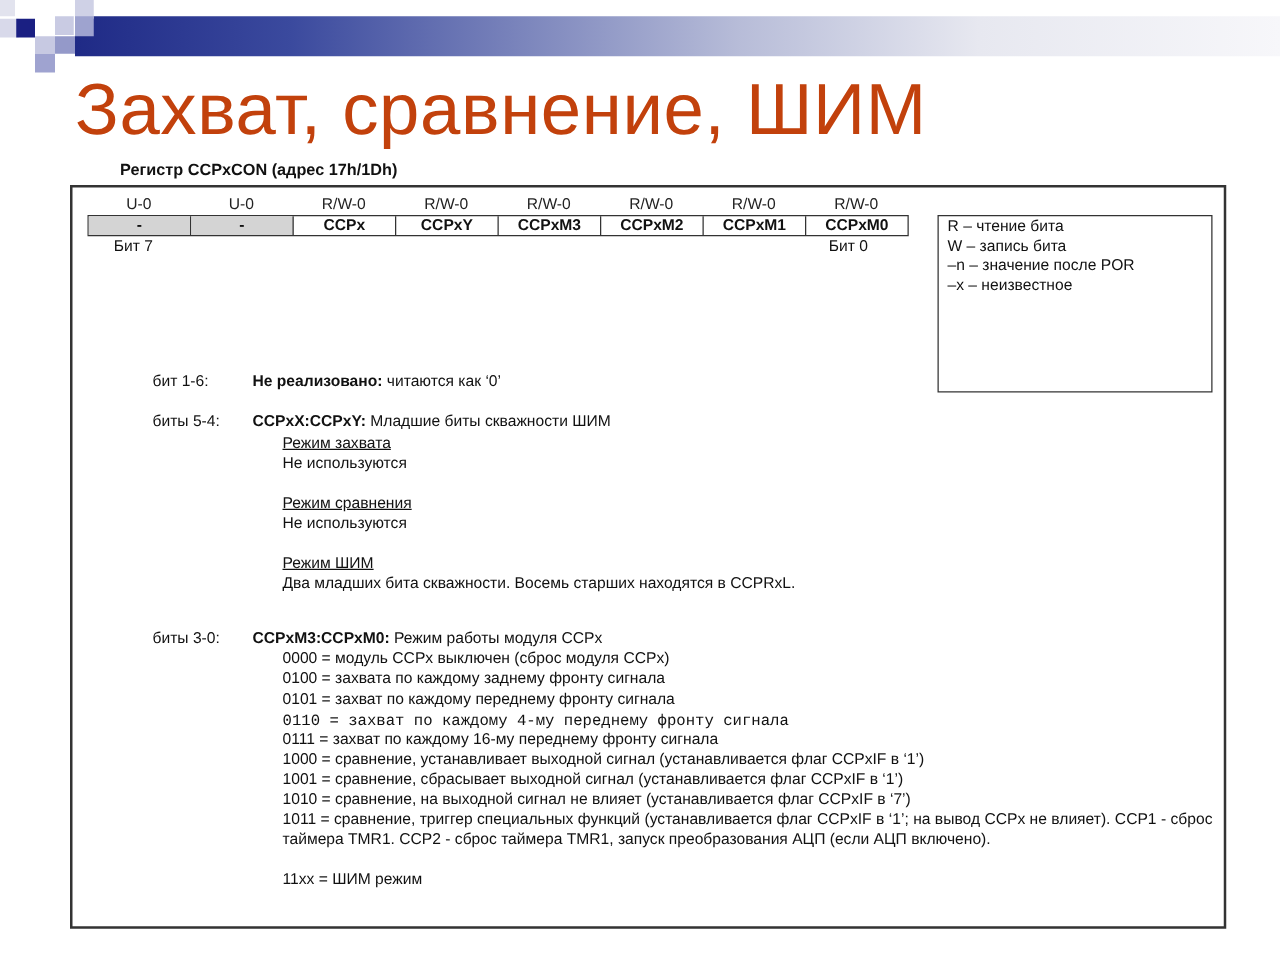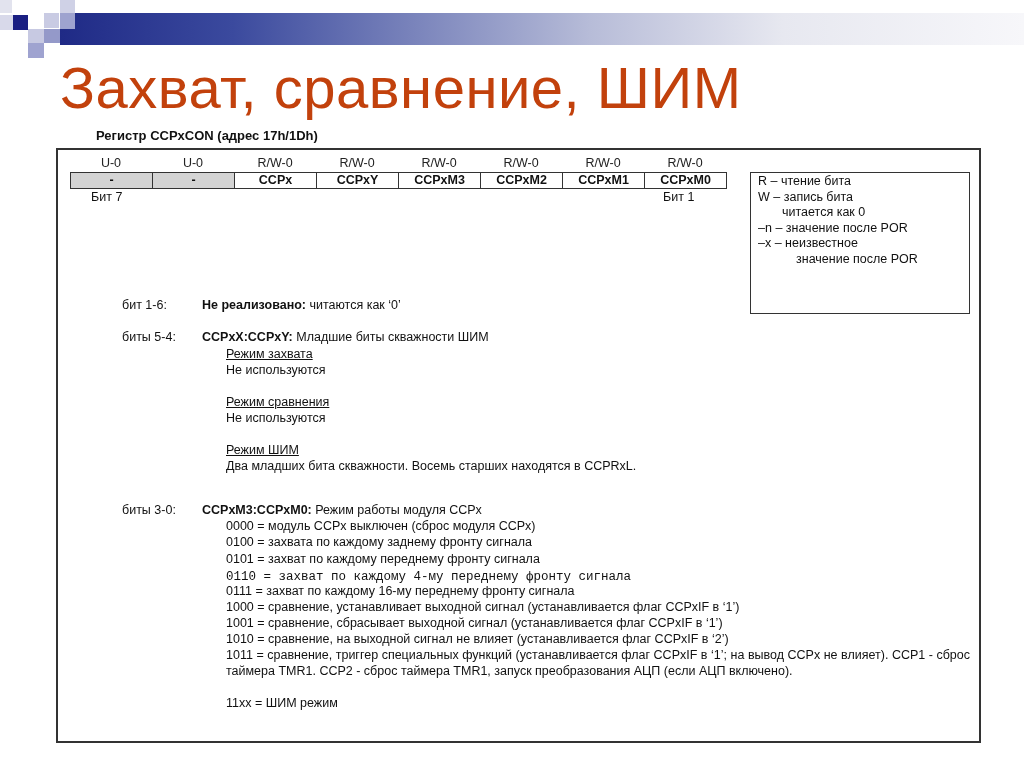--- a/index.html
+++ b/index.html
@@ -102,29 +102,27 @@
   <div class="cell unused">-</div>
   <div class="cell unused">-</div>
   <div class="cell">CCPx</div>
   <div class="cell">CCPxY</div>
   <div class="cell">CCPxM3</div>
   <div class="cell">CCPxM2</div>
   <div class="cell">CCPxM1</div>
   <div class="cell">CCPxM0</div>
 </div>
 <div class="bit-label" style="left:91px;">Бит 7</div>
-<div class="bit-label" style="left:663px;">Бит 1</div>
+<div class="bit-label" style="left:663px;">Бит 0</div>
 
 <div class="legend">
   <div>R – чтение бита</div>
   <div>W – запись бита</div>
-  <div class="ind1">читается как 0</div>
   <div>–n – значение после POR</div>
   <div>–x – неизвестное</div>
-  <div class="ind2">значение после POR</div>
 </div>
 
 <div class="desc" style="left:122px; top:297px;">
   <span class="lbl" style="width:80px">бит 1-6:</span><span class="b">Не реализовано:</span><span> читаются как ‘0’</span>
 </div>
 
 <div class="desc" style="left:122px; top:329px;">
   <span class="lbl" style="width:80px">биты 5-4:</span><span class="b">CCPxX:CCPxY:</span><span> Младшие биты скважности ШИМ</span>
 </div>
 <div class="indent u" style="top:346px;">Режим захвата</div>
@@ -137,15 +135,15 @@
 <div class="desc" style="left:122px; top:502px;">
   <span class="lbl" style="width:80px">биты 3-0:</span><span class="b">CCPxM3:CCPxM0:</span><span> Режим работы модуля CCPx</span>
 </div>
 <div class="indent" style="top:518px;">0000 = модуль CCPx выключен (сброс модуля CCPx)</div>
 <div class="indent" style="top:534px;">0100 = захвата по каждому заднему фронту сигнала</div>
 <div class="indent" style="top:551px;">0101 = захват по каждому переднему фронту сигнала</div>
 <div class="indent" style="top:569px;font-family:Liberation Mono, monospace;">0110 = захват по каждому 4-му переднему фронту сигнала</div>
 <div class="indent" style="top:583px;">0111 = захват по каждому 16-му  переднему фронту сигнала</div>
 <div class="indent" style="top:599px;">1000 = сравнение, устанавливает выходной сигнал (устанавливается флаг CCPxIF в ‘1’)</div>
 <div class="indent" style="top:615px;">1001 = сравнение, сбрасывает выходной сигнал (устанавливается флаг CCPxIF в ‘1’)</div>
-<div class="indent" style="top:631px;">1010 = сравнение, на выходной сигнал не влияет (устанавливается флаг CCPxIF в ‘2’)</div>
+<div class="indent" style="top:631px;">1010 = сравнение, на выходной сигнал не влияет (устанавливается флаг CCPxIF в ‘7’)</div>
 <div class="just" style="top:647px;">1011 = сравнение, триггер специальных функций (устанавливается флаг CCPxIF в ‘1’; на вывод CCPx не влияет). CCP1 - сброс таймера TMR1. CCP2 - сброс таймера TMR1, запуск преобразования АЦП (если АЦП включено).</div>
 <div class="indent" style="top:695px;">11xx = ШИМ режим</div>
 
 </body></html>

